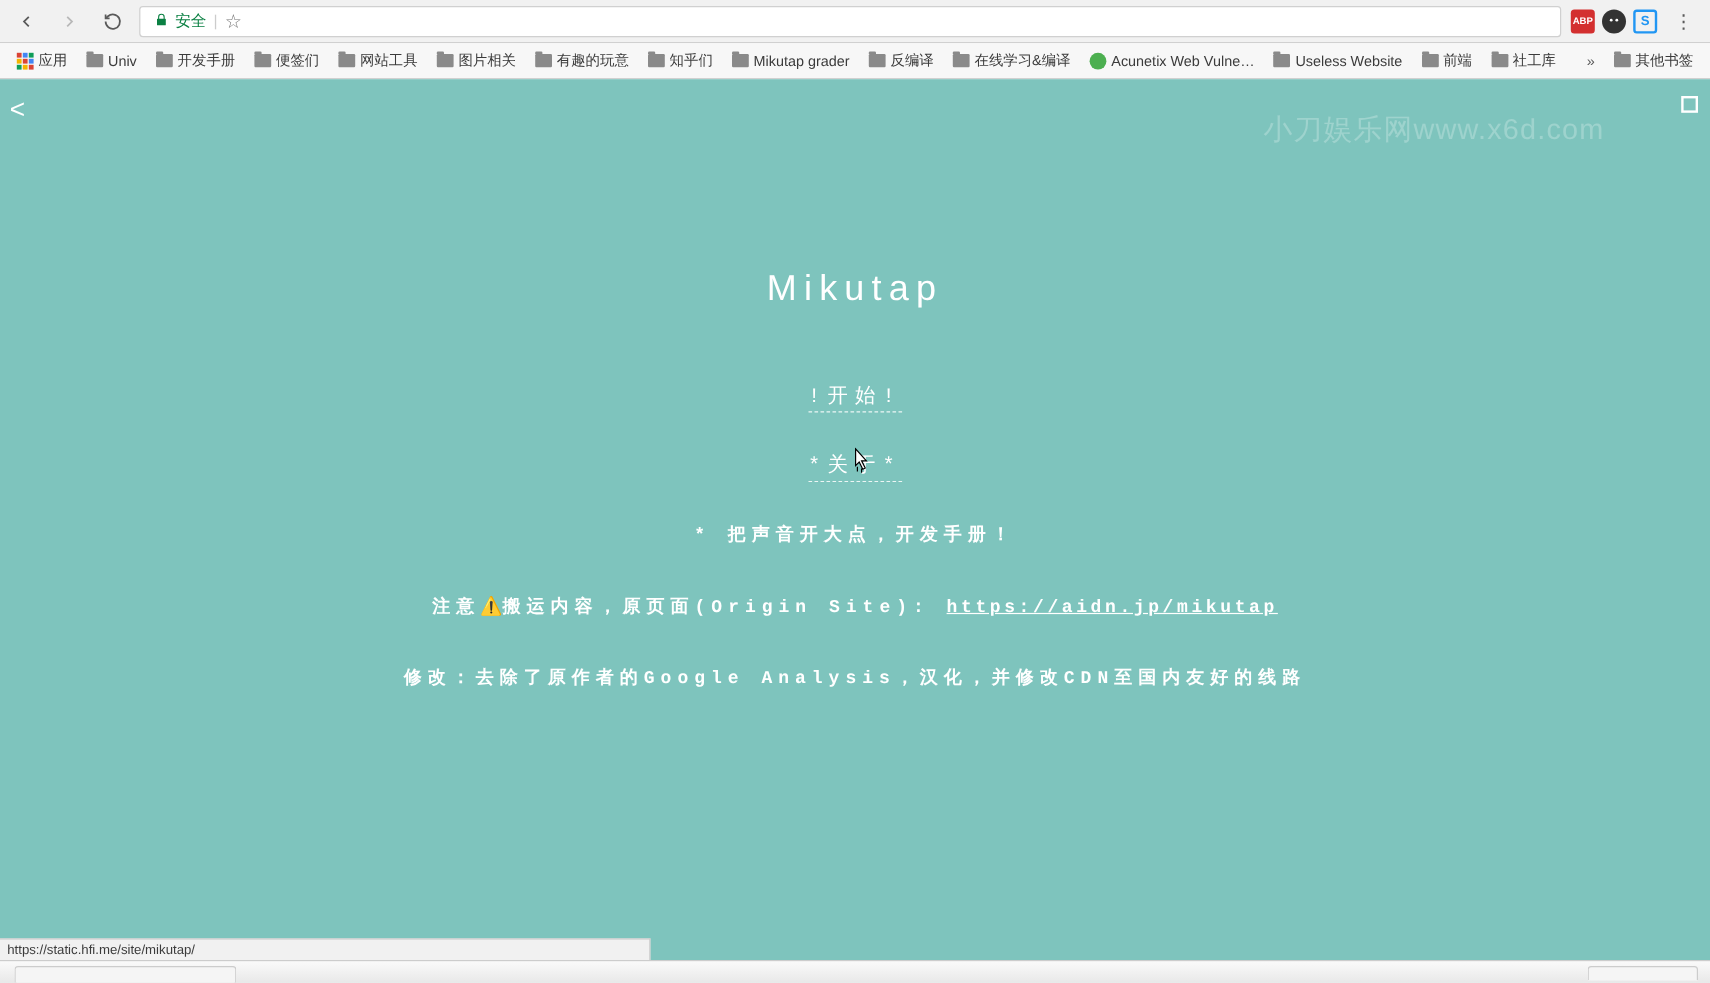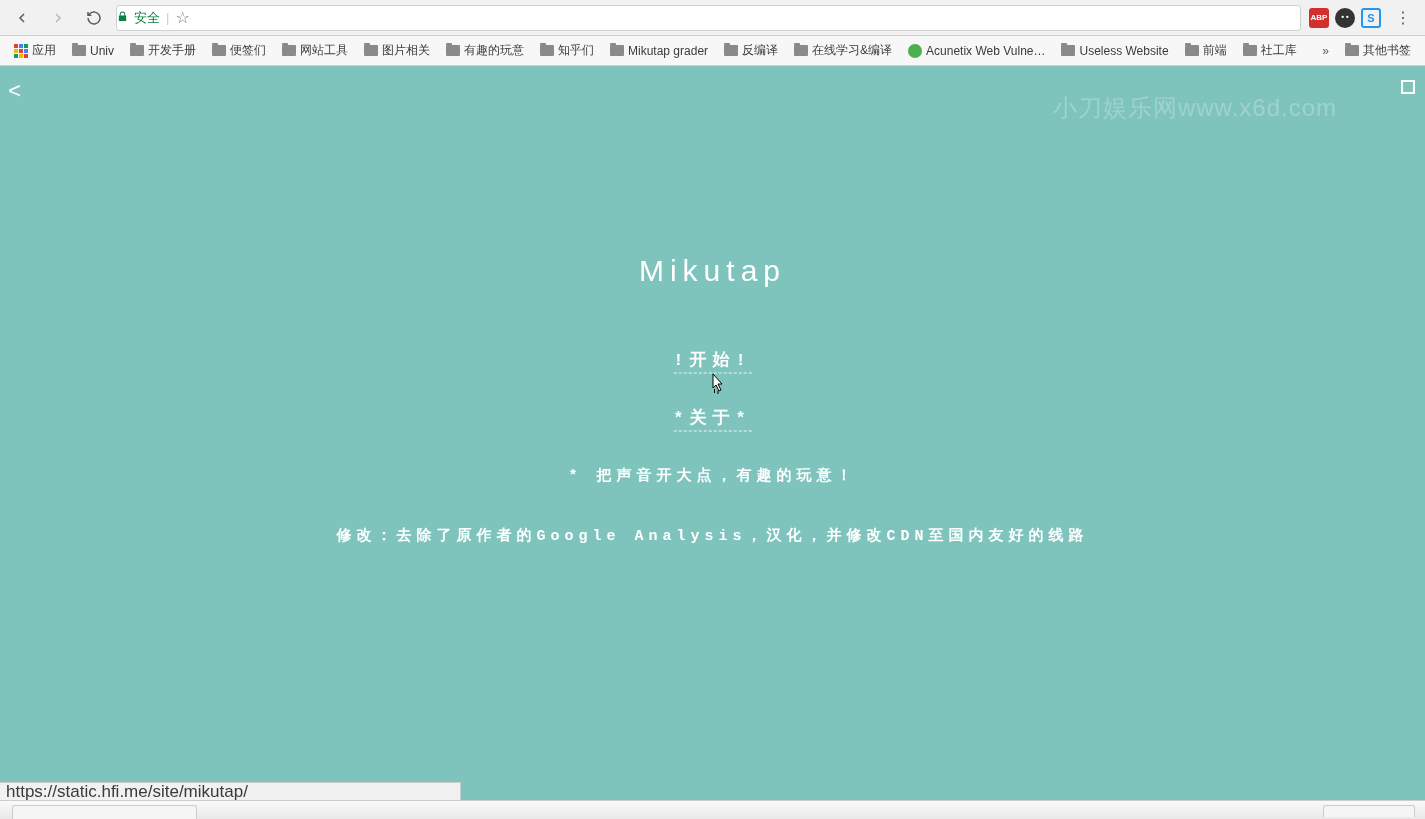--- a/index.html
+++ b/index.html
@@ -33,21 +33,21 @@
     .nav-btn.disabled { color: #b8b8b8; }
     .nav-btn svg { width: 16px; height: 16px; }
     .url-bar {
       flex: 1;
       height: 26px;
       background: #fff;
       border: 1px solid #d0d0d0;
       border-radius: 3px;
       display: flex;
       align-items: center;
-      padding: 0 0;
+      padding: 0 12px;
       gap: 6px;
       font-size: 13px;
       color: #333;
     }
     .lock-icon { color: #0b8043; font-size: 11px; }
     .secure-text { color: #0b8043; font-size: 13px; }
     .url-divider { color: #ccc; }
     .url-text { color: #333; flex: 1; }
     .url-dim { color: #757575; }
     .star-icon { color: #757575; font-size: 16px; }
@@ -173,21 +173,20 @@
       font-family: -apple-system, "Helvetica Neue", Arial, sans-serif;
     }
     .link-item {
       display: inline-block;
       font-size: 17px;
       letter-spacing: 6px;
       border-bottom: 1px dashed rgba(255,255,255,0.85);
       padding-bottom: 2px;
       cursor: pointer;
       margin-bottom: 32px;
-      font-weight: bold;
     }
     .info-text {
       font-size: 15px;
       letter-spacing: 5px;
       margin-bottom: 34px;
       line-height: 1.7;
       font-weight: bold;
     }
     .info-text a {
       color: #fff;
@@ -206,26 +205,26 @@
     
     .status-bar {
       position: absolute;
       bottom: 19px;
       left: 0;
       height: 18px;
       background: #f1f1f1;
       border: 1px solid #ccc;
       border-left: none;
       border-bottom: none;
-      font-size: 17px;
+      font-size: 11px;
       color: #3b3b3b;
       display: flex;
       align-items: center;
       padding: 0 6px;
-      width: 461px;
+      width: 542px;
     }
     
     .taskbar {
       position: absolute;
       bottom: 0;
       left: 0;
       width: 100%;
       height: 19px;
       background: linear-gradient(#fafafa, #e8e8e8);
       border-top: 1px solid #ccc;
@@ -382,21 +381,24 @@
 
 <div class="page-content">
   <div class="corner-tl">&lt;</div>
   <div class="corner-tr"></div>
   <div class="watermark">小刀娱乐网www.x6d.com</div>
 
   <div class="center-content">
     <div class="title">Mikutap</div>
     <div><span class="link-item">!开始!</span></div>
     <div><span class="link-item">*关于*</span></div>
-    <div class="info-text">* 把声音开大点，有趣的玩意！</div>
+    <div class="info-text">* 把声音开大点，开发手册！</div>
+    <div class="info-text">
+      <span>注意</span><span class="emoji">⚠️</span><span>搬运内容，原页面(Origin Site): </span><a>https://aidn.jp/mikutap</a>
+    </div>
     <div class="info-text">修改：去除了原作者的Google Analysis，汉化，并修改CDN至国内友好的线路</div>
   </div>
 
   <div class="cursor">
     <svg width="18" height="22" viewBox="0 0 18 22">
       <path d="M5 1 L5 15 L8 12 L11 18 L13 17 L10 11 L14 11 Z" fill="#fff" stroke="#000" stroke-width="1"></path>
       <path d="M6.5 16 L6.5 20 M10 17.5 L10 21" stroke="#000" stroke-width="1"></path>
     </svg>
   </div>
 </div>

